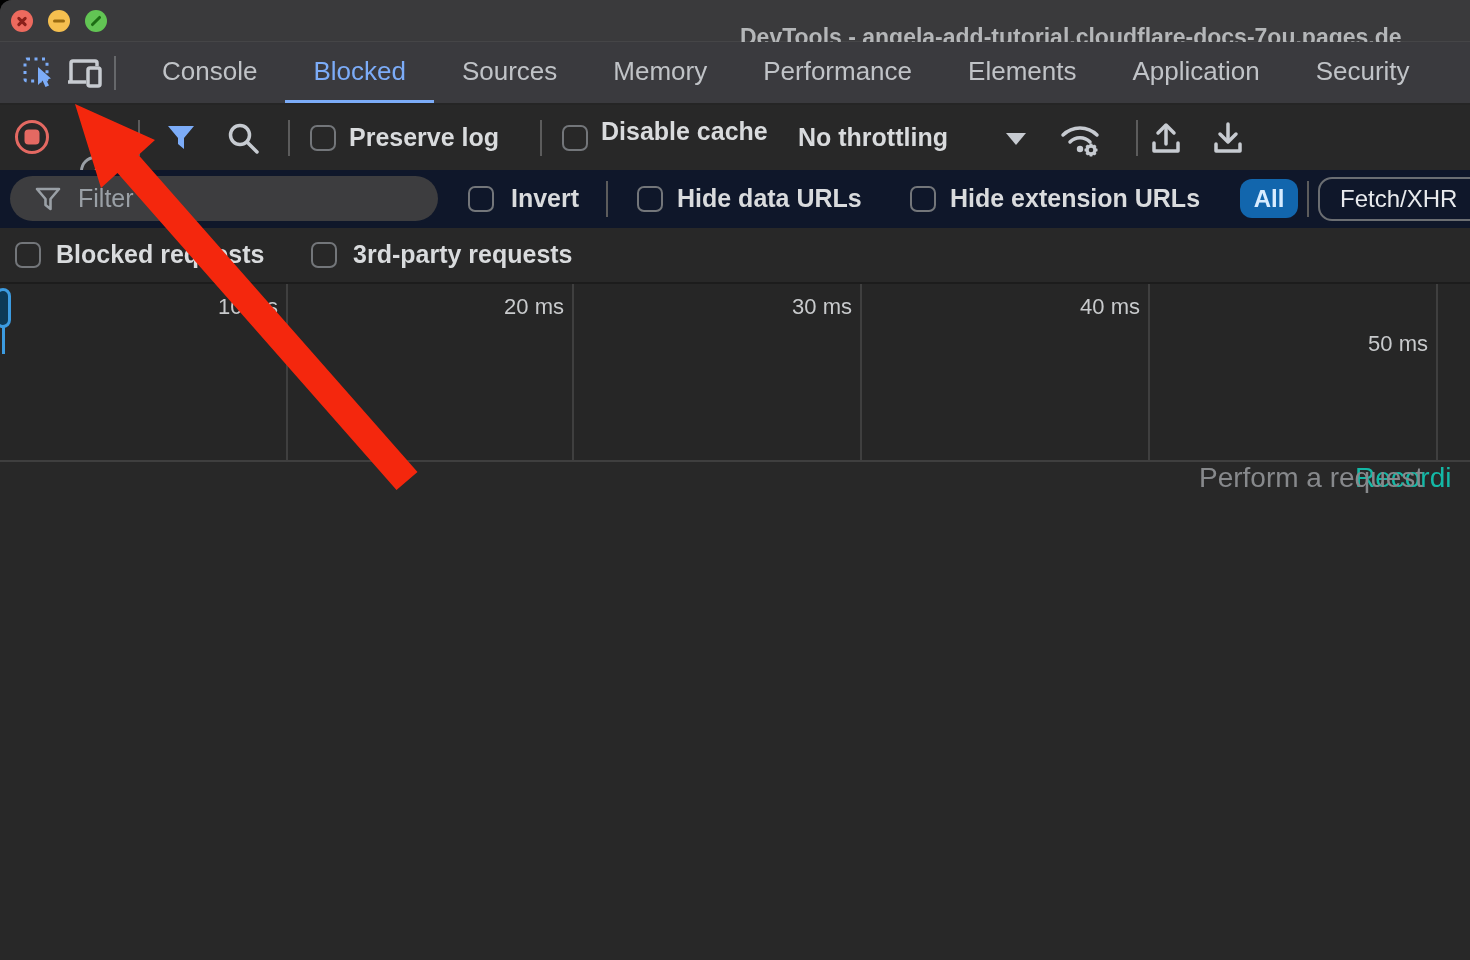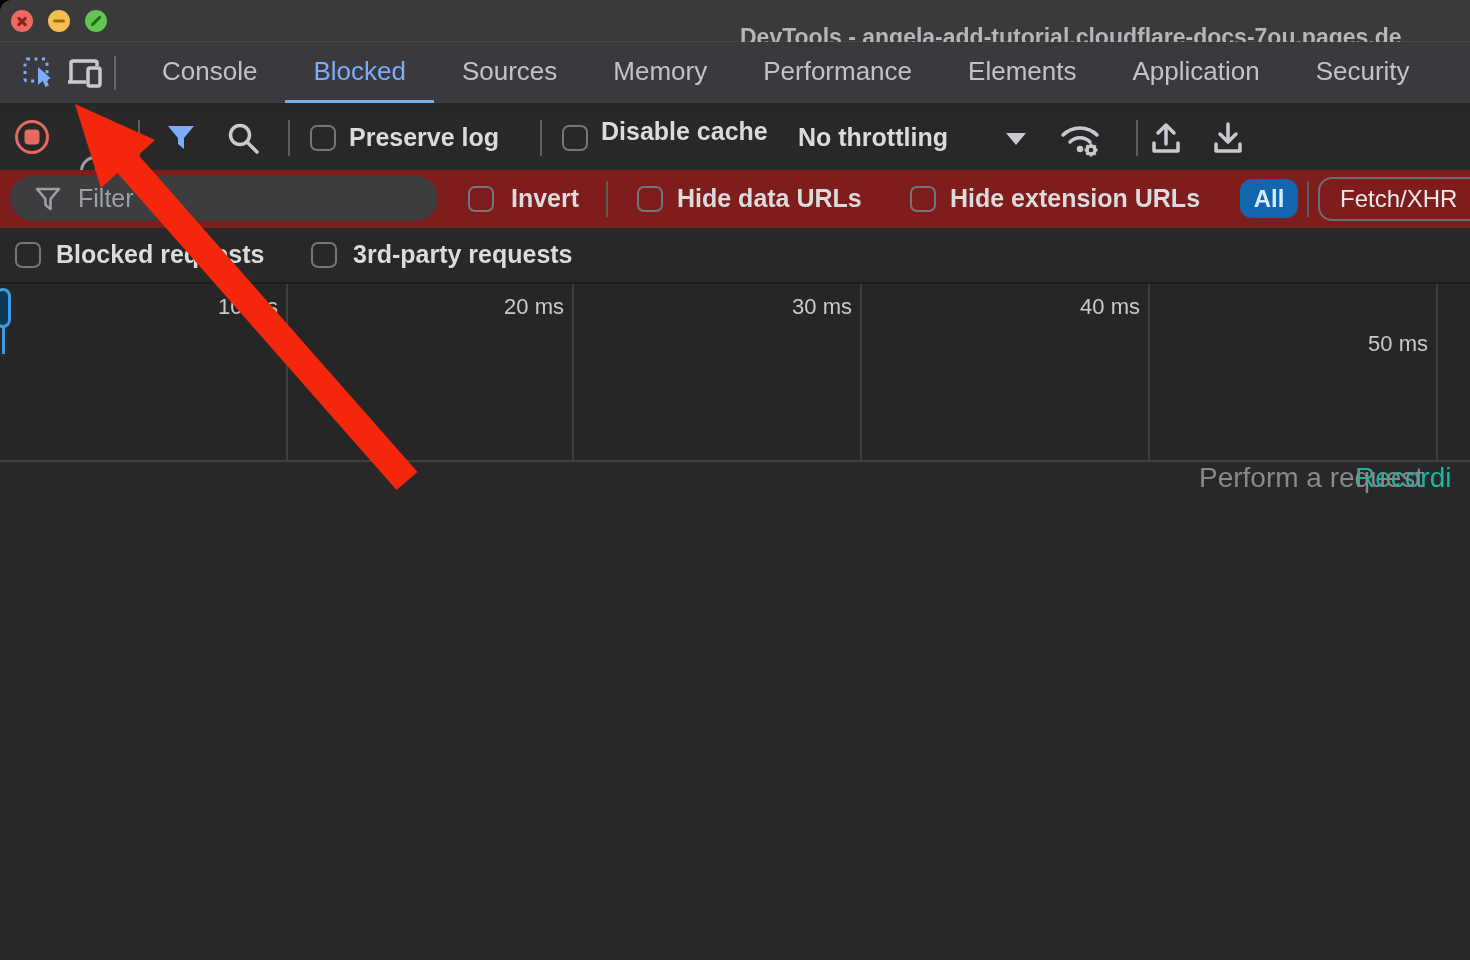--- a/index.html
+++ b/index.html
@@ -46,21 +46,21 @@
   .record-btn .sq { position:absolute; left:50%; top:50%; transform:translate(-50%,-50%);
     width:15px; height:15px; background:#e46962; border-radius:4px; }
   .clear-btn { width:30px; height:30px; border:3px solid #9aa0a6; border-radius:50%; position:relative; cursor:pointer; }
   .clear-btn::after { content:""; position:absolute; left:-2px; top:10.5px; width:28px; height:3px;
     background:#9aa0a6; transform:rotate(-45deg); }
   .caret-down { width:0; height:0; border-left:10px solid transparent; border-right:10px solid transparent;
     border-top:12px solid #c7cbd1; cursor:pointer; }
   .throttle-label { font-size:25px; color:#d9dbdd; white-space:nowrap; cursor:pointer; }
 
   
-  .filterrow { position:relative; height:58px; background:#7f1d1d; }
+  .filterrow { position:relative; height:58px; background:#0f172a; }
   .filter-pill { position:absolute; left:10px; top:6px; width:428px; height:45px; background:#3d3d3f;
     border-radius:23px; display:flex; align-items:center; padding-left:24px; }
   .filter-input { flex:1; margin-left:16px; border:none; outline:none; background:transparent;
     font-size:25px; color:#d9dbdd; font-family:"Liberation Sans", sans-serif; }
   .filter-input::placeholder { color:#9aa0a6; opacity:1; }
   .chip-all { position:absolute; left:1240px; top:9px; width:58px; height:39px; background:#1266ad;
     border-radius:12px; color:#d8ecff; font-size:24px; font-weight:700;
     display:flex; align-items:center; justify-content:center; cursor:pointer; }
   .chip-fetch { position:absolute; left:1318px; top:7px; width:210px; height:44px; border:2.5px solid #6b6e72;
     border-radius:14px; color:#e8eaed; font-size:24px; font-weight:500;

